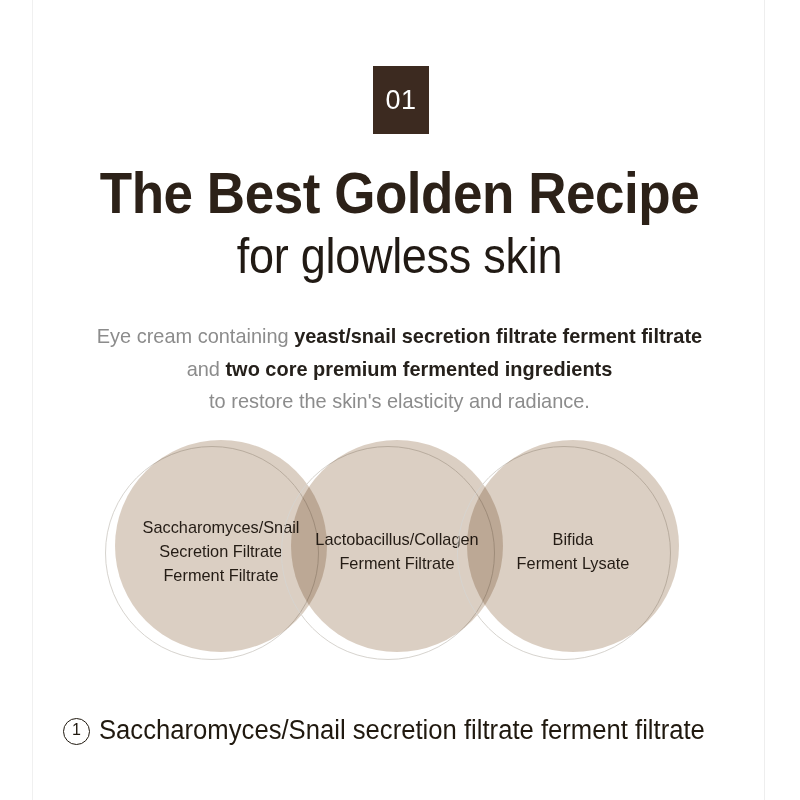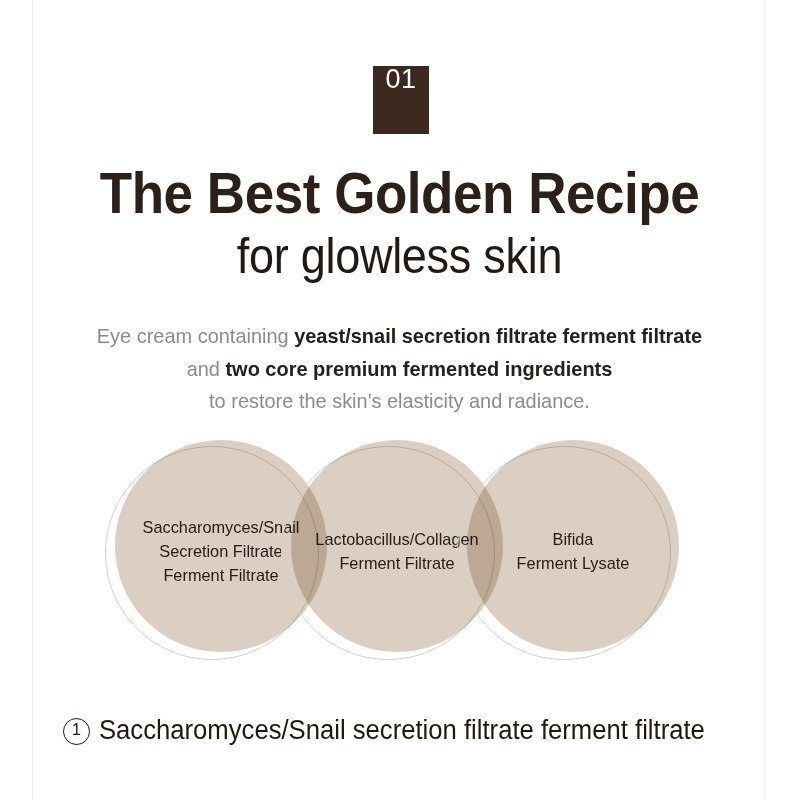--- a/index.html
+++ b/index.html
@@ -39,20 +39,21 @@
 
   
   .badge {
     position: absolute;
     left: 340px;
     top: 66px;
     width: 56px;
     height: 68px;
     background: #3c2a20;
     display: flex;
+    align-items: center;
     justify-content: center;
   }
   .badge-num {
     color: #ffffff;
     font-family: "Liberation Sans", sans-serif;
     font-size: 27px;
     font-weight: 400;
     letter-spacing: 0.5px;
     line-height: 1;
   }

